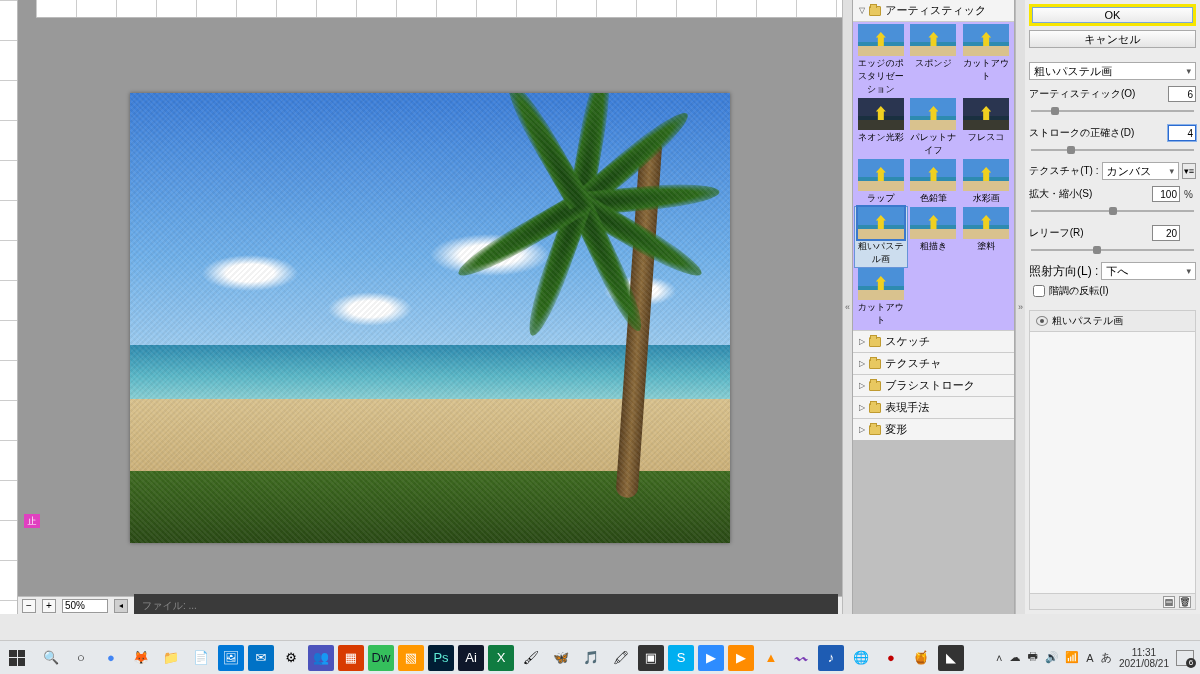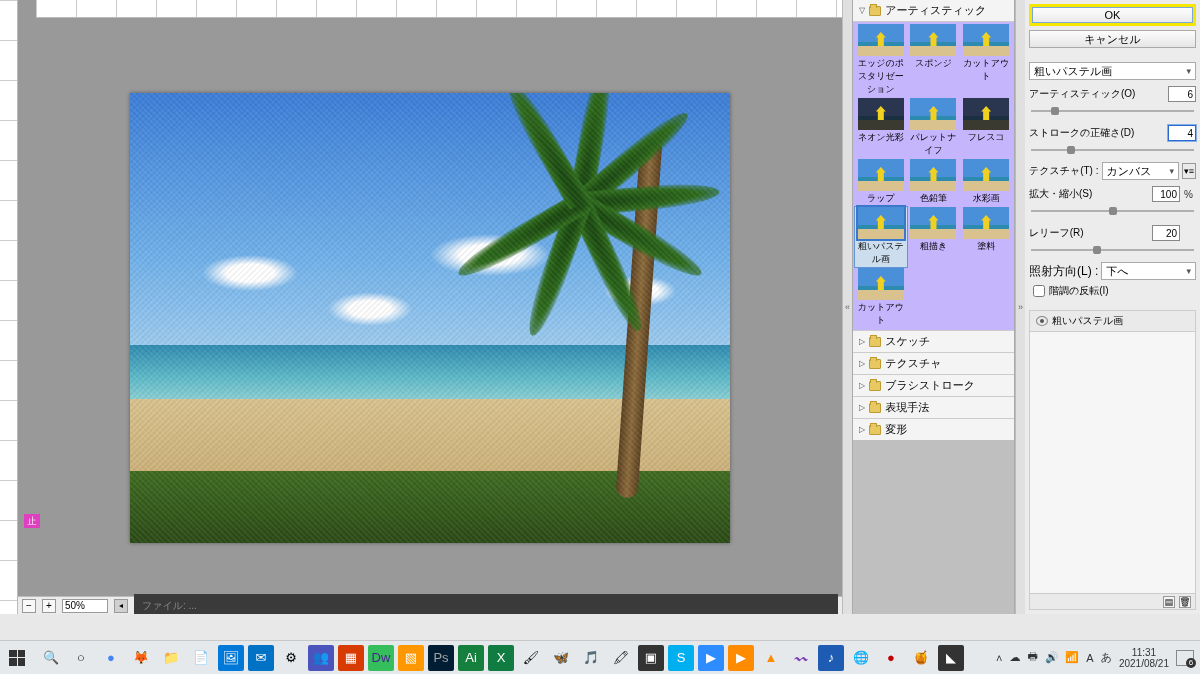--- a/index.html
+++ b/index.html
@@ -324,24 +324,24 @@
       <div class="tb-ico">○</div>
       <div class="tb-ico" style="color: rgb(66, 133, 244);">●</div>
       <div class="tb-ico">🦊</div>
       <div class="tb-ico">📁</div>
       <div class="tb-ico">📄</div>
       <div class="tb-ico" style="background: rgb(0, 120, 215); color: rgb(255, 255, 255);">🖼</div>
       <div class="tb-ico" style="background: rgb(0, 114, 198); color: rgb(255, 255, 255);">✉</div>
       <div class="tb-ico">⚙</div>
       <div class="tb-ico" style="background: rgb(75, 83, 188); color: rgb(255, 255, 255);">👥</div>
       <div class="tb-ico" style="background: rgb(216, 59, 1); color: rgb(255, 255, 255);">▦</div>
-      <div class="tb-ico" style="background: rgb(53, 191, 92); color: #4c1d95;">Dw</div>
+      <div class="tb-ico" style="background: rgb(53, 191, 92); color: #0f172a;">Dw</div>
       <div class="tb-ico" style="background: rgb(255, 152, 0); color: rgb(255, 255, 255);">▧</div>
-      <div class="tb-ico" style="background: rgb(0, 29, 52); color: #a3a3a3;">Ps</div>
-      <div class="tb-ico" style="background: #15803d; color: rgb(255, 255, 255);">Ai</div>
+      <div class="tb-ico" style="background: rgb(0, 29, 52); color: #5eead4;">Ps</div>
+      <div class="tb-ico" style="background: #0f172a; color: rgb(255, 255, 255);">Ai</div>
       <div class="tb-ico" style="background: rgb(16, 124, 65); color: rgb(255, 255, 255);">X</div>
       <div class="tb-ico">🖌</div>
       <div class="tb-ico">🦋</div>
       <div class="tb-ico">🎵</div>
       <div class="tb-ico">🖍</div>
       <div class="tb-ico" style="background: rgb(51, 51, 51); color: rgb(255, 255, 255);">▣</div>
       <div class="tb-ico" style="background: rgb(0, 175, 240); color: rgb(255, 255, 255);">S</div>
       <div class="tb-ico" style="background: rgb(45, 140, 255); color: rgb(255, 255, 255);">▶</div>
       <div class="tb-ico" style="background: rgb(255, 140, 0); color: rgb(255, 255, 255);">▶</div>
       <div class="tb-ico" style="color: rgb(255, 140, 0);">▲</div>

